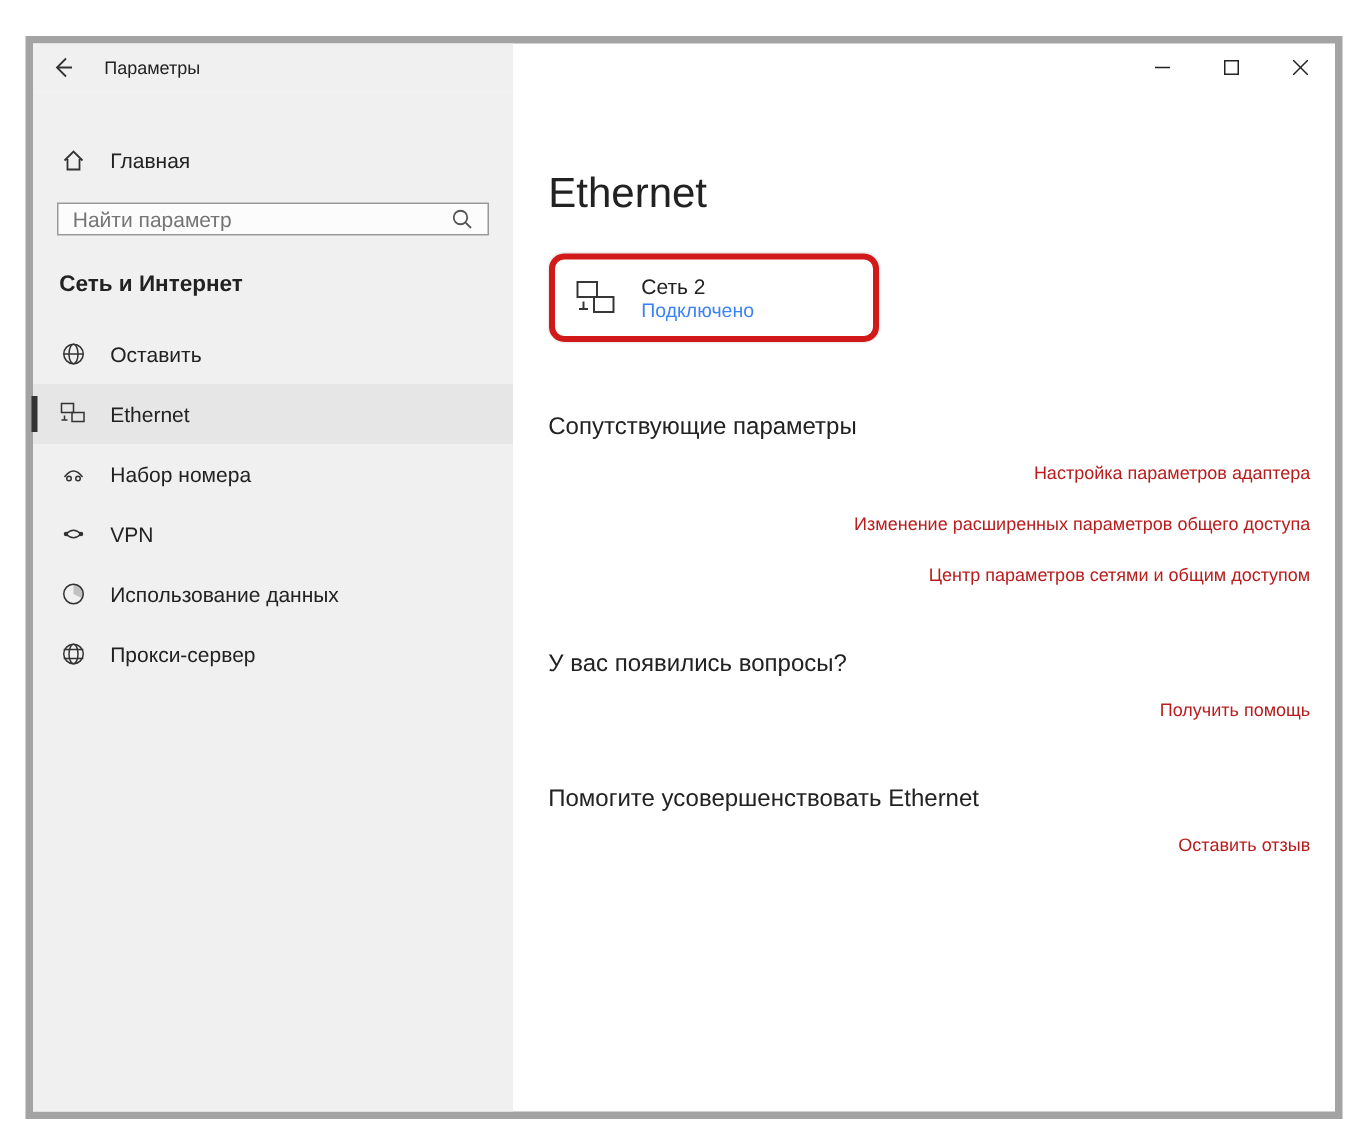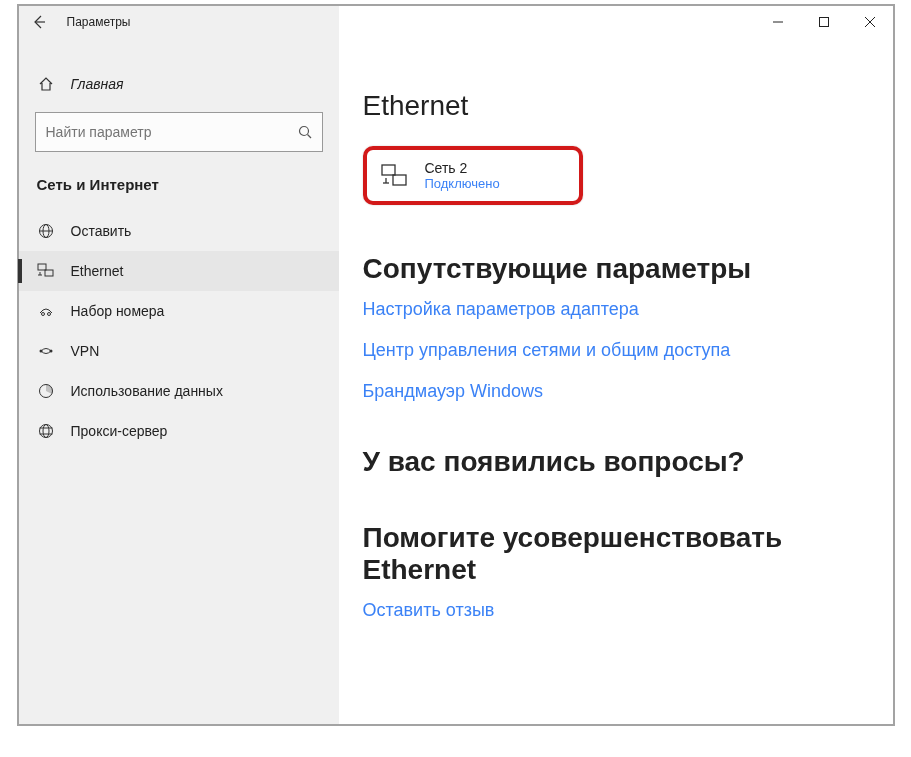--- a/index.html
+++ b/index.html
@@ -7,23 +7,23 @@
       font-family: "Segoe UI", Tahoma, sans-serif;
       background: #fff;
       width: 911px;
       height: 757px;
       overflow: hidden;
       position: relative;
     }
     .window {
       width: 878px;
       height: 722px;
-      margin: 4px auto 0;
+      margin: 24px auto 0;
       background: #fff;
-      border: 2px solid #a3a3a3;
+      border: 5px solid #a3a3a3;
       display: flex;
       flex-direction: column;
       position: relative;
     }
     .titlebar {
       height: 32px;
       display: flex;
       align-items: center;
       position: relative;
     }
@@ -69,29 +69,28 @@
       width: 320px;
       background: #f0f0f0;
       padding-top: 30px;
       position: relative;
       z-index: 1;
     }
     .home-row {
       display: flex; align-items: center;
       padding: 8px 18px;
       gap: 16px;
-      font-style: italic;
     }
     .home-row .icon { width: 18px; display:flex; align-items:center; justify-content:center; }
     .home-row span.label { font-size: 14px; color: #222; }
     .search-box {
       margin: 12px 16px 18px;
       border: 1px solid #999;
       background: #fcfcfc;
-      height: 40px;
+      height: 22px;
       display: flex; align-items: center;
       padding: 0 10px;
     }
     .search-box input {
       border: none; background: transparent; outline: none;
       flex: 1; font-size: 14px; color: #666;
       font-family: inherit;
     }
     .search-box .sicon { color: #555; font-size: 14px; }
     .section-title {
@@ -147,30 +146,31 @@
       box-shadow: 0 0 2px rgba(0,0,0,0.2);
       margin-bottom: 48px;
     }
     .network-card .neticon {
       width: 28px; height: 24px;
     }
     .network-card .texts { display:flex; flex-direction:column; }
     .network-card .name { font-size: 14px; color: #222; }
     .network-card .status { font-size: 13px; color: #3b82f6; }
     .sub-heading {
-      font-size: 28px;
-      font-weight: 700;
+      font-size: 16px;
+      font-weight: 400;
       color: #222;
       margin-bottom: 14px;
     }
     .link {
-      font-size: 18px;
-      color: #3b82f6;
+      font-size: 12px;
+      color: #b91c1c;
       margin-bottom: 20px;
       display: block;
+      text-align: right;
     }
     .block { margin-bottom: 44px; }
     svg { display:block; }
   </style>
 </head>
 <body>
 
 <div class="window">
   <div class="titlebar">
     <div class="sidebar-bg"></div>
@@ -306,26 +306,27 @@
         </span>
         <div class="texts">
           <span class="name">Сеть 2</span>
           <span class="status">Подключено</span>
         </div>
       </div>
 
       <div class="block">
         <h2 class="sub-heading">Сопутствующие параметры</h2>
         <a class="link">Настройка параметров адаптера</a>
-        <a class="link">Центр управления сетями и общим доступа</a>
-        <a class="link">Брандмауэр Windows</a>
+        <a class="link">Изменение расширенных параметров общего доступа</a>
+        <a class="link">Центр параметров сетями и общим доступом</a>
       </div>
 
       <div class="block">
         <h2 class="sub-heading">У вас появились вопросы?</h2>
+        <a class="link">Получить помощь</a>
       </div>
 
       <div class="block">
         <h2 class="sub-heading">Помогите усовершенствовать Ethernet</h2>
         <a class="link">Оставить отзыв</a>
       </div>
     </div>
   </div>
 </div>
 

